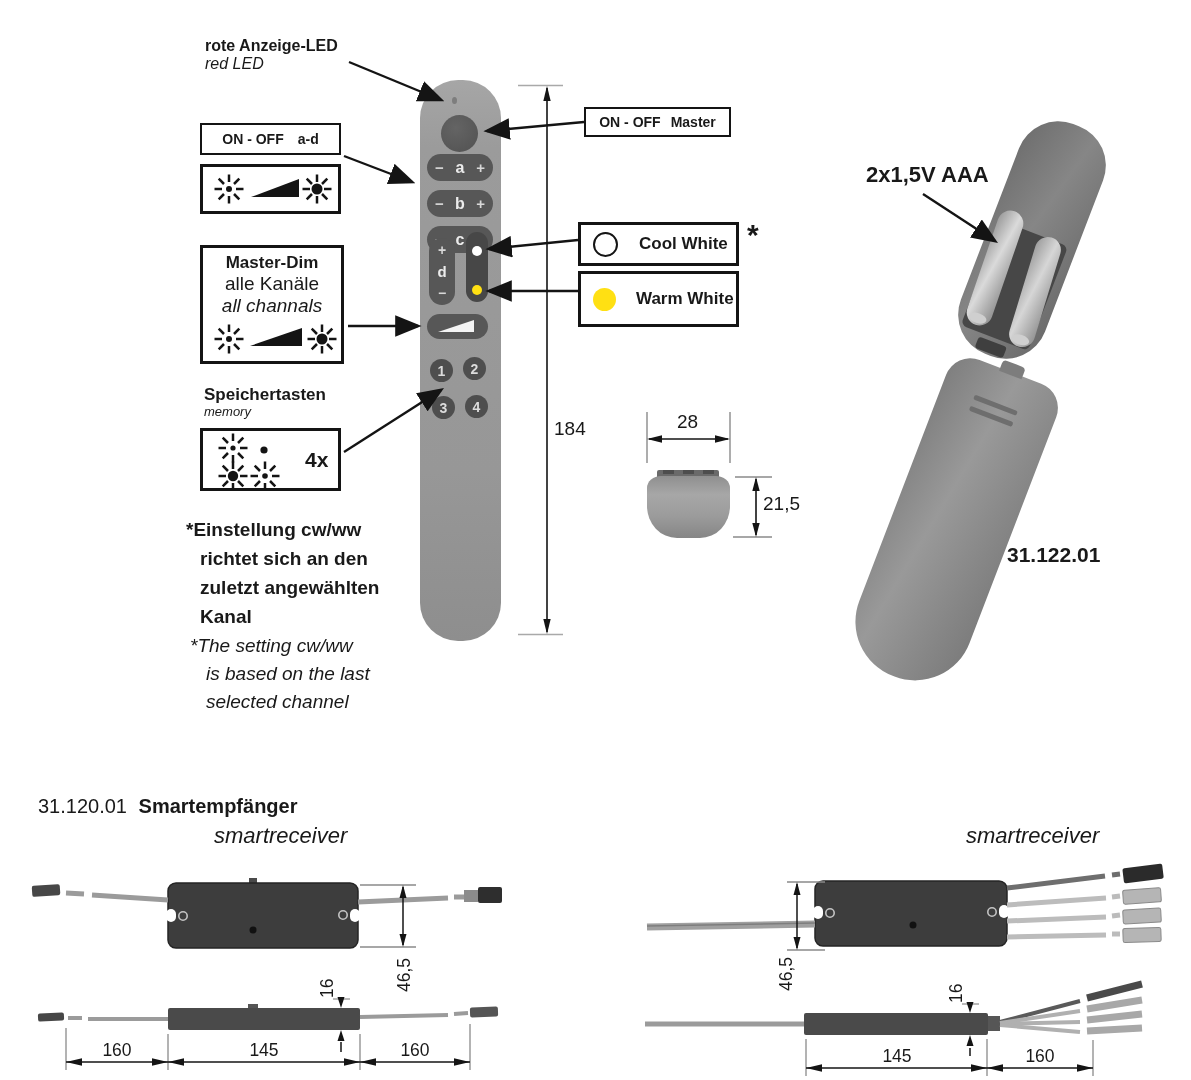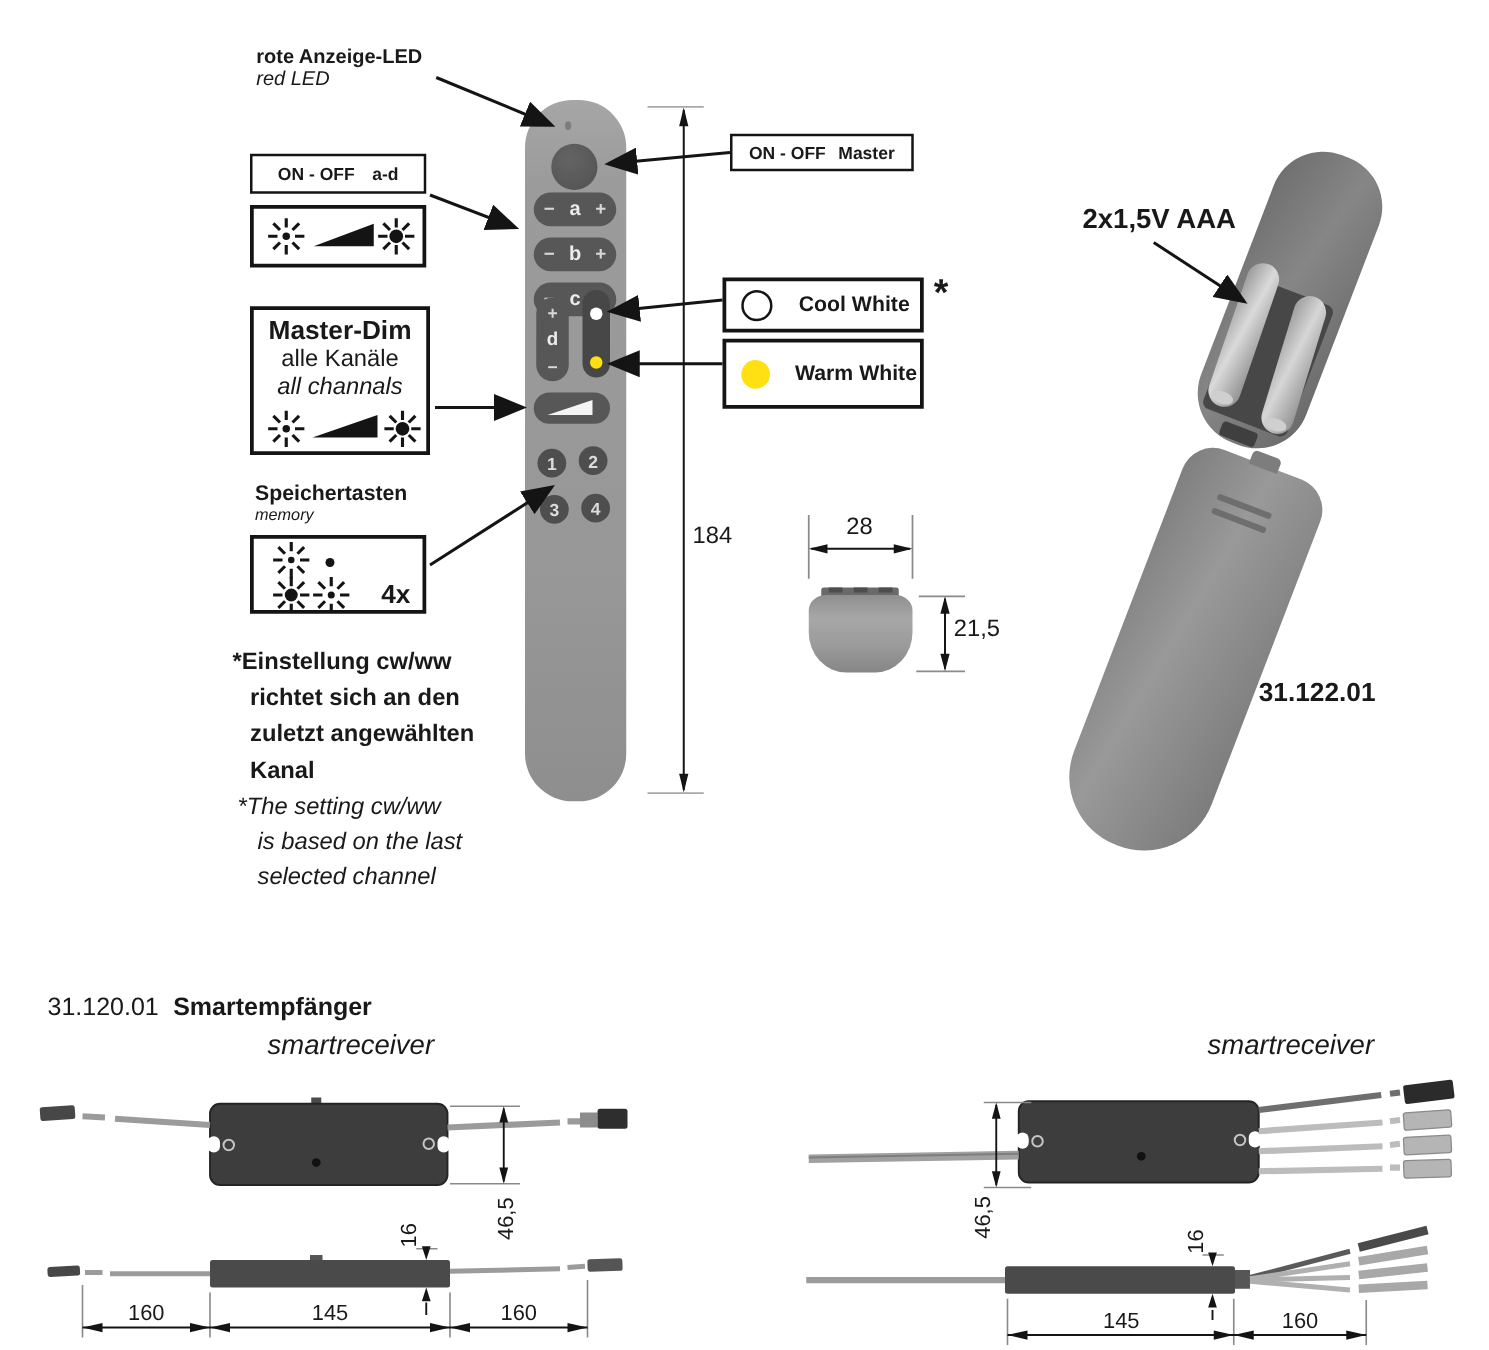--- a/index.html
+++ b/index.html
@@ -105,40 +105,40 @@
         </g>
       <polygon points="48,30 96,30 96,12" fill="#141414"></polygon>
       <g transform="translate(114,22)">
           <use href="#sun-rays"></use>
           <circle r="5.5" fill="#141414"></circle>
         </g>
     </svg>
   </div>
 
   <div class="bx" style="left:200px;top:245px;width:144px;height:119px;flex-direction:column;justify-content:flex-start;padding-top:5px;">
-    <div class="bold" style="font-size:21px;">Master-Dim</div>
+    <div class="bold" style="font-size:17px;">Master-Dim</div>
     <div style="font-size:19px;">alle Kanäle</div>
     <div class="it" style="font-size:19px;">all channals</div>
     <svg width="135" height="38" viewBox="0 0 135 38" style="margin-top:2px;">
       <g transform="translate(24,20)">
           <use href="#sun-rays"></use>
           <circle r="3" fill="#141414"></circle>
         </g>
       <polygon points="45,27 97,27 97,9" fill="#141414"></polygon>
       <g transform="translate(117,20)">
           <use href="#sun-rays"></use>
           <circle r="5.5" fill="#141414"></circle>
         </g>
     </svg>
   </div>
 
   <div class="t bold" style="left:204px;top:386px;font-size:17px;">Speichertasten</div>
   <div class="t it" style="left:204px;top:405px;font-size:13px;">memory</div>
 
-  <div class="bx" style="left:200px;top:428px;width:141px;height:63px;align-items:flex-end;">
+  <div class="bx" style="left:200px;top:428px;width:141px;height:63px;">
     <svg width="84" height="57" viewBox="0 0 84 57" style="margin-left:6px;">
       <g transform="translate(24,17)">
           <use href="#sun-rays"></use>
           <circle r="2.6" fill="#141414"></circle>
         </g>
       <circle cx="55" cy="19" r="3.6" fill="#141414"></circle>
       <g transform="translate(24,45)">
           <use href="#sun-rays"></use>
           <circle r="5.2" fill="#141414"></circle>
         </g>

